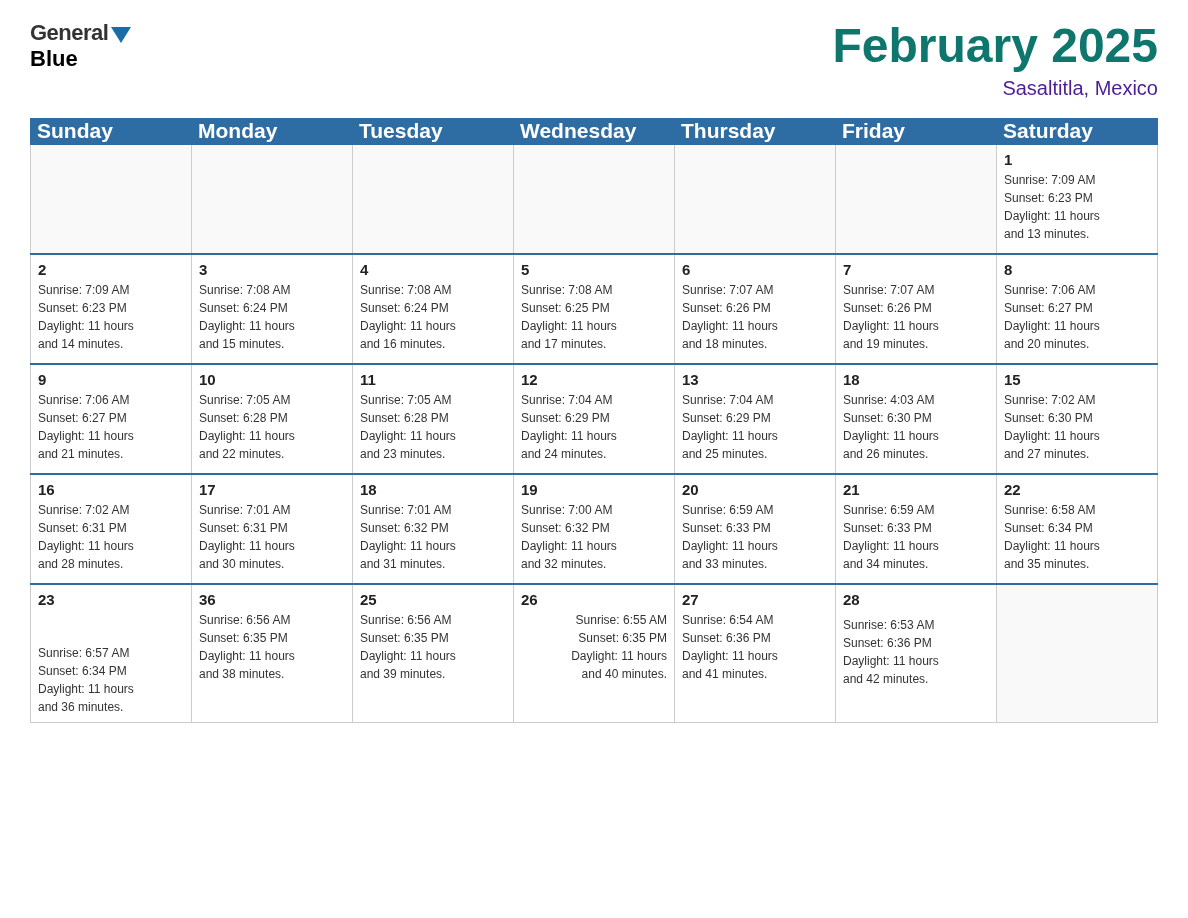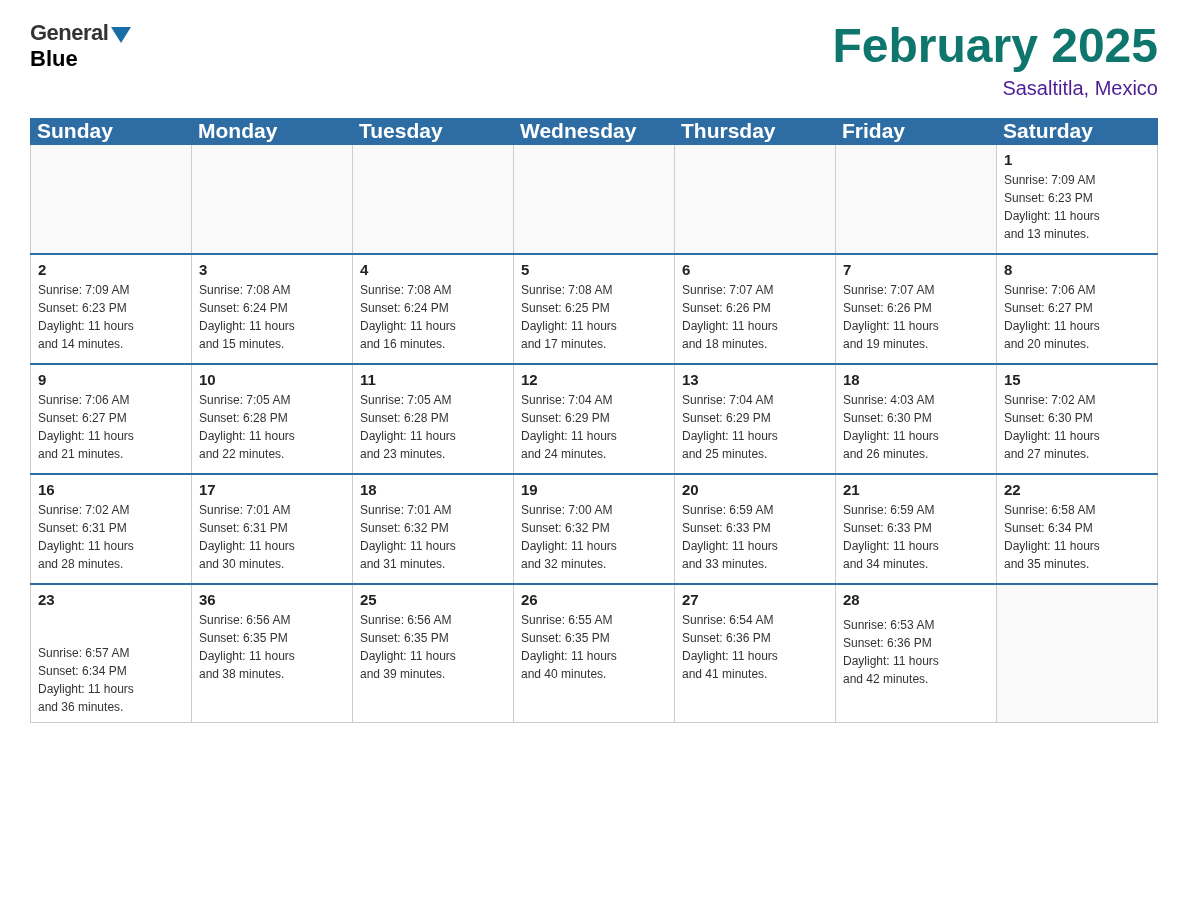--- a/index.html
+++ b/index.html
@@ -317,21 +317,21 @@
         </td>
         <td>
           <span class="day-num">25</span>
           <div class="day-info" style="white-space: pre-line;">Sunrise: 6:56 AM
 Sunset: 6:35 PM
 Daylight: 11 hours
 and 39 minutes.</div>
         </td>
         <td>
           <span class="day-num">26</span>
-          <div class="day-info" style="white-space: pre-line;">Sunrise: 6:55 AM
+          <div class="day-info" style="white-space: pre-line; text-align: right;">Sunrise: 6:55 AM
 Sunset: 6:35 PM
 Daylight: 11 hours
 and 40 minutes.</div>
         </td>
         <td>
           <span class="day-num">27</span>
           <div class="day-info" style="white-space: pre-line;">Sunrise: 6:54 AM
 Sunset: 6:36 PM
 Daylight: 11 hours
 and 41 minutes.</div>

